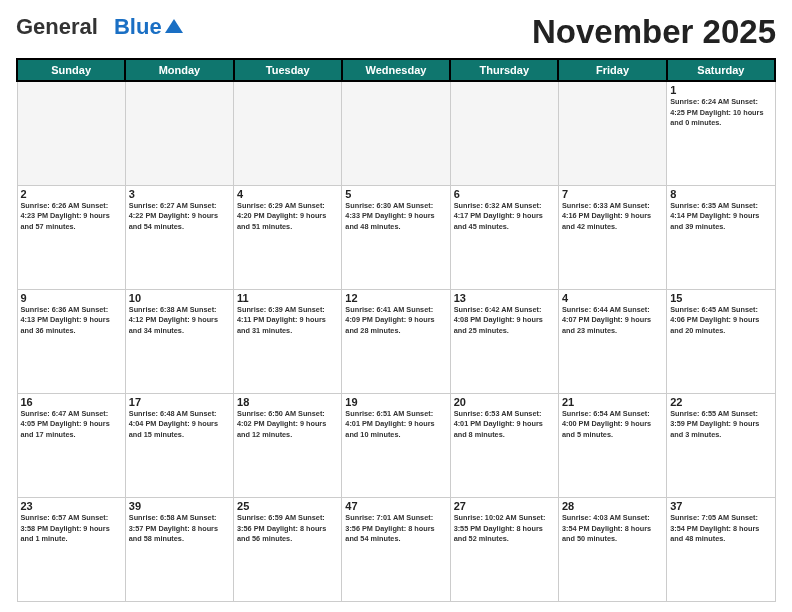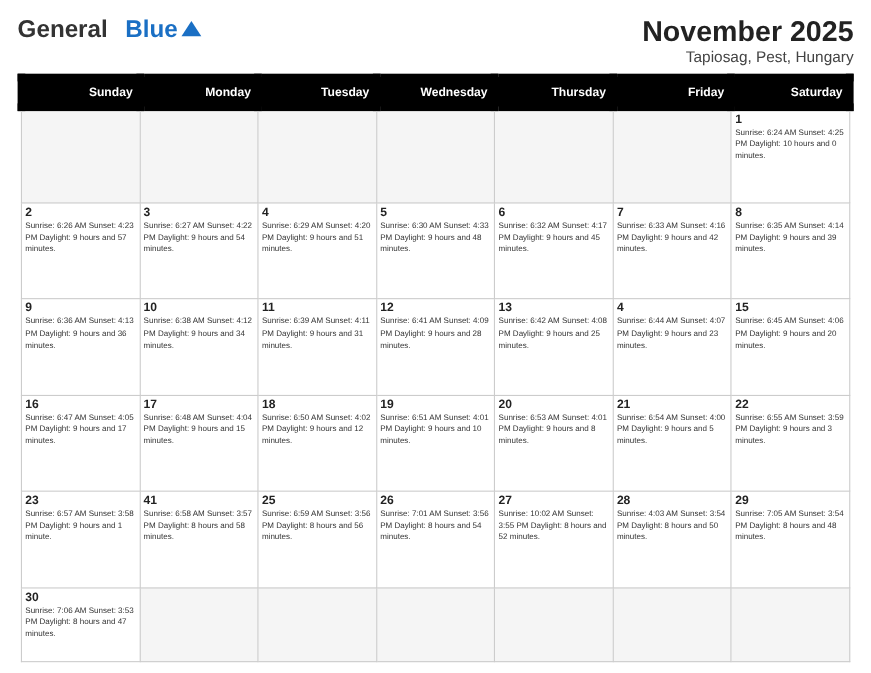--- a/index.html
+++ b/index.html
@@ -50,44 +50,44 @@
       border-left: 9px solid transparent;
       border-right: 9px solid transparent;
       border-bottom: 14px solid #1a6fc4;
       margin-left: 3px;
       margin-bottom: 2px;
     }
     .title-block {
       text-align: right;
     }
     .month-title {
-      font-size: 26px;
+      font-size: 33px;
       font-weight: bold;
       color: #222;
       line-height: 1.1;
     }
     .subtitle {
       font-size: 14px;
       color: #444;
     }
     .calendar {
       flex: 1;
       border: 1px solid #ccc;
       border-collapse: collapse;
       width: 100%;
       table-layout: fixed;
     }
     .calendar th {
-      background-color: #000000;
+      background-color: #0f766e;
       color: #fff;
       font-size: 11px;
       font-weight: bold;
       padding: 4px 3px;
-      border: 7px solid #000000;
-      text-align: right;
+      border: 2px solid #000000;
+      text-align: center;
     }
     .calendar td {
       border: 1px solid #ccc;
       vertical-align: top;
       padding: 2px 3px;
       font-size: 7.5px;
       color: #333;
       background: #fff;
       height: 78px;
     }
@@ -98,40 +98,40 @@
       font-size: 11px;
       font-weight: bold;
       color: #222;
       display: block;
       margin-bottom: 1px;
     }
     .day-info {
       font-size: 7.3px;
       line-height: 1.45;
       color: #333;
+      font-weight: bold;
     }
     .last-row td {
       height: 60px;
     }
   </style>
 </head>
 <body>
 
 <div class="page">
   <div class="header">
     <div class="logo">
       <div class="logo-text">
         <span class="logo-general">General</span>
         <span class="logo-blue">Blue</span>
         <div class="logo-triangle"></div>
       </div>
     </div>
     <div class="title-block">
       <div class="month-title">November 2025</div>
-      <div class="subtitle">Tapiosag, Pest, Hungary</div>
     </div>
   </div>
 
   <table class="calendar">
     <thead>
       <tr>
         <th>Sunday</th>
         <th>Monday</th>
         <th>Tuesday</th>
         <th>Wednesday</th>
@@ -311,72 +311,57 @@
         </tr>
         <tr>
           <td>
             <span class="day-number">23</span>
             <div class="day-info">Sunrise: 6:57 AM
 Sunset: 3:58 PM
 Daylight: 9 hours
 and 1 minute.</div>
           </td>
           <td>
-            <span class="day-number">41</span>
+            <span class="day-number">39</span>
             <div class="day-info">Sunrise: 6:58 AM
 Sunset: 3:57 PM
 Daylight: 8 hours
 and 58 minutes.</div>
           </td>
           <td>
             <span class="day-number">25</span>
             <div class="day-info">Sunrise: 6:59 AM
 Sunset: 3:56 PM
 Daylight: 8 hours
 and 56 minutes.</div>
           </td>
           <td>
-            <span class="day-number">26</span>
+            <span class="day-number">47</span>
             <div class="day-info">Sunrise: 7:01 AM
 Sunset: 3:56 PM
 Daylight: 8 hours
 and 54 minutes.</div>
           </td>
           <td>
             <span class="day-number">27</span>
             <div class="day-info">Sunrise: 10:02 AM
 Sunset: 3:55 PM
 Daylight: 8 hours
 and 52 minutes.</div>
           </td>
           <td>
             <span class="day-number">28</span>
             <div class="day-info">Sunrise: 4:03 AM
 Sunset: 3:54 PM
 Daylight: 8 hours
 and 50 minutes.</div>
           </td>
           <td>
-            <span class="day-number">29</span>
+            <span class="day-number">37</span>
             <div class="day-info">Sunrise: 7:05 AM
 Sunset: 3:54 PM
 Daylight: 8 hours
 and 48 minutes.</div>
           </td>
-        </tr>
-        <tr class="last-row">
-          <td>
-            <span class="day-number">30</span>
-            <div class="day-info">Sunrise: 7:06 AM
-Sunset: 3:53 PM
-Daylight: 8 hours
-and 47 minutes.</div>
-          </td>
-          <td class="empty"></td>
-          <td class="empty"></td>
-          <td class="empty"></td>
-          <td class="empty"></td>
-          <td class="empty"></td>
-          <td class="empty"></td>
         </tr>
       </tbody>
   </table>
 </div>
 
 </body></html>

